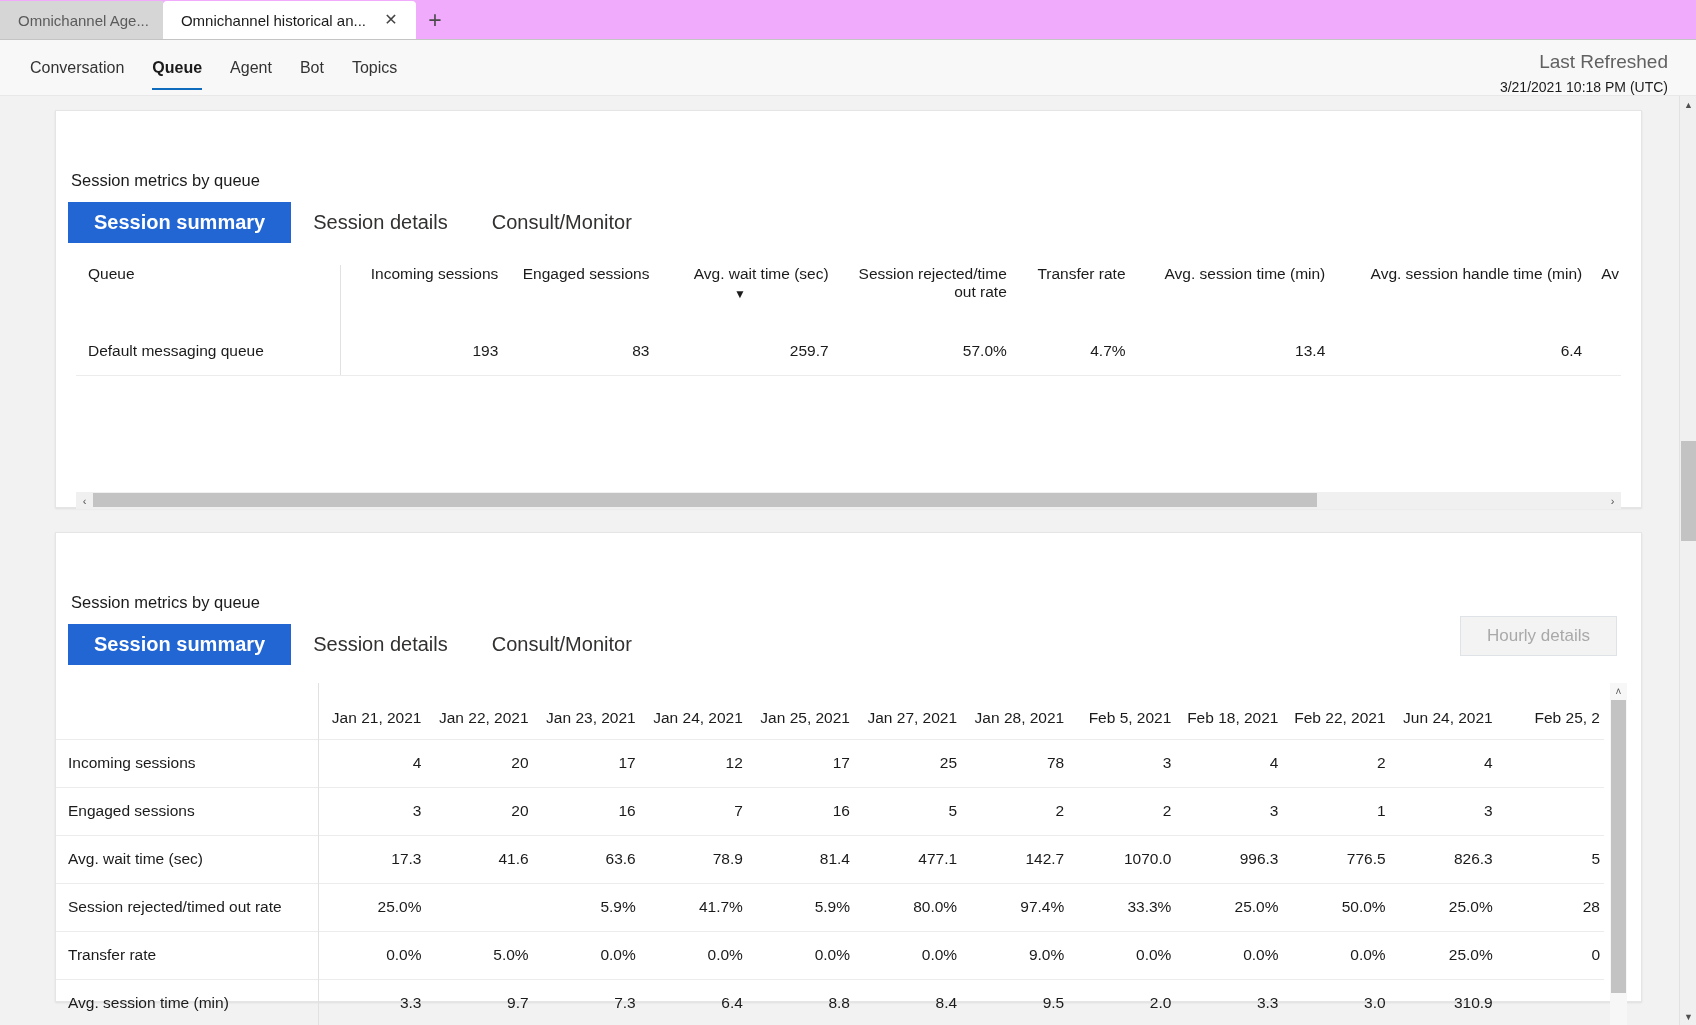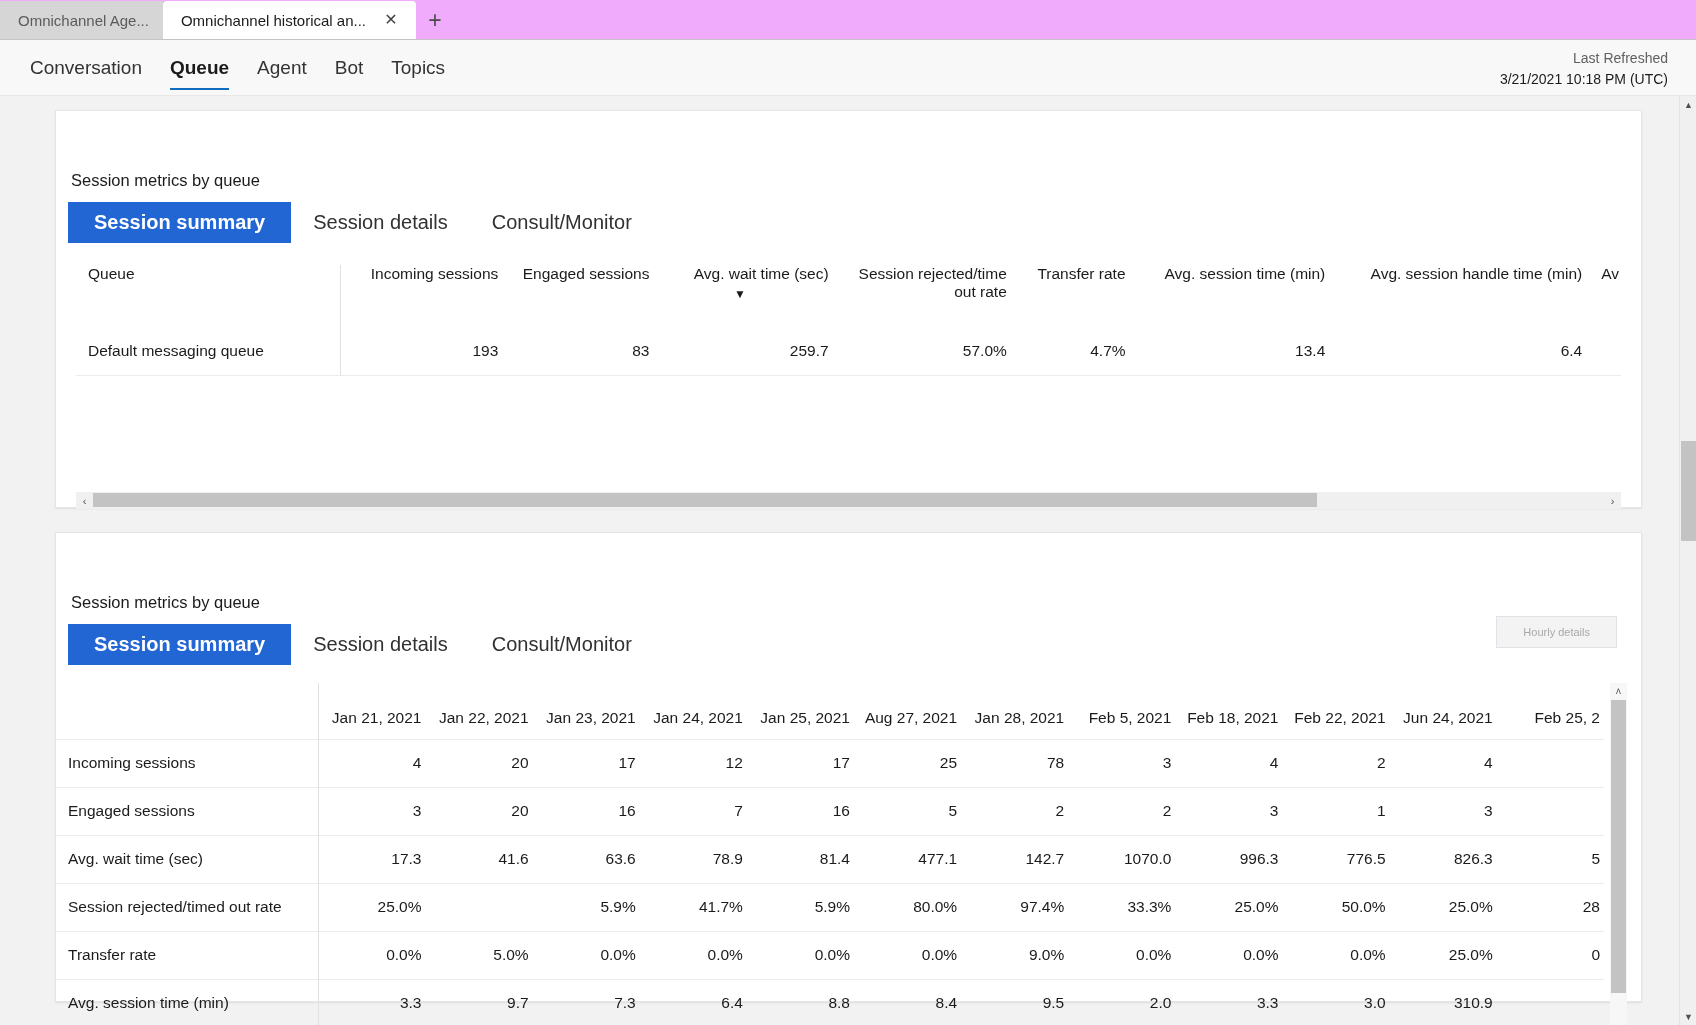--- a/index.html
+++ b/index.html
@@ -74,21 +74,21 @@
     position: relative;
     border-bottom: 1px solid #e8e8e8;
   }
   .nav-tabs {
     display: flex;
     align-items: center;
     padding-left: 30px;
     height: 100%;
   }
   .nav-tab {
-    font-size: 19px;
+    font-size: 16px;
     color: #333333;
     padding: 0 14px;
     height: 100%;
     display: flex;
     align-items: center;
     position: relative;
     white-space: nowrap;
   }
   .nav-tab:first-child { padding-left: 0; }
   .nav-tab.selected {
@@ -103,21 +103,21 @@
     background: #0f6cbd;
   }
   .refresh-block {
     position: absolute;
     right: 28px;
     top: 8px;
     text-align: right;
     line-height: 1.5;
   }
   .refresh-label {
-    font-size: 14px;
+    font-size: 19px;
     color: #616161;
   }
   .refresh-time {
     font-size: 14px;
     color: #1b1b1b;
   }
 
   
   .page {
     position: relative;
@@ -167,21 +167,21 @@
     font-weight: bold;
     padding: 9px 26px;
   }
   .hourly-btn {
     position: absolute;
     right: 24px;
     top: 4px;
     border: 1px solid #dfe3e8;
     background: #f3f3f3;
     color: #a9a9a9;
-    font-size: 11px;
+    font-size: 17px;
     padding: 9px 26px;
     white-space: nowrap;
   }
 
   
   .t1-wrap {
     padding: 22px 20px 0 20px;
     position: relative;
     height: 280px;
   }
@@ -489,21 +489,21 @@
               <col class="datecol">
           </colgroup>
           <thead>
             <tr>
               <th class="rowhdr"></th>
               <th>Jan 21, 2021</th>
               <th>Jan 22, 2021</th>
               <th>Jan 23, 2021</th>
               <th>Jan 24, 2021</th>
               <th>Jan 25, 2021</th>
-              <th>Aug 27, 2021</th>
+              <th>Jan 27, 2021</th>
               <th>Jan 28, 2021</th>
               <th>Feb 5, 2021</th>
               <th>Feb 18, 2021</th>
               <th>Feb 22, 2021</th>
               <th>Jun 24, 2021</th>
               <th>Feb 25, 2</th>
             </tr>
           </thead>
           <tbody>
 

